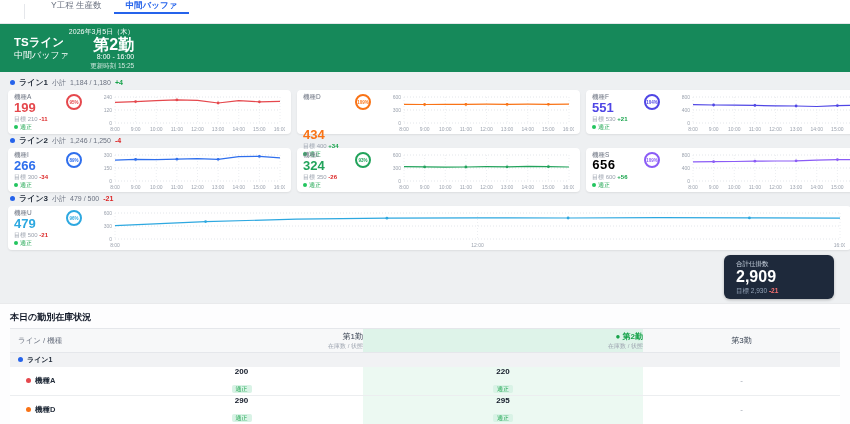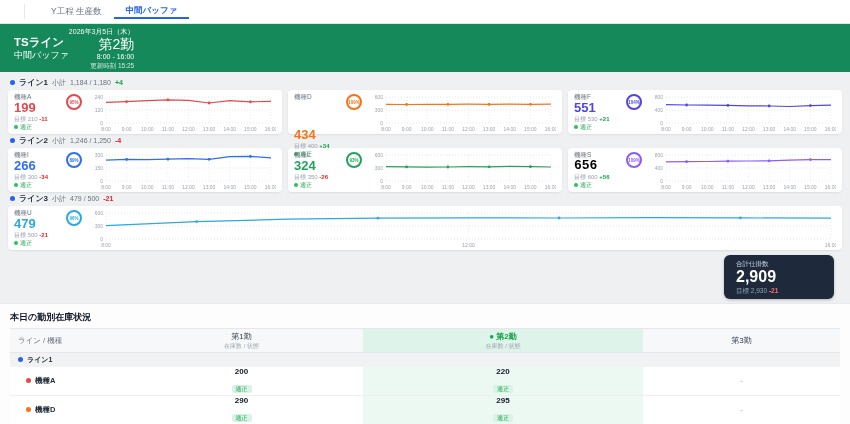--- a/index.html
+++ b/index.html
@@ -3,42 +3,42 @@
 <meta charset="utf-8">
 <style>
   *{margin:0;padding:0;box-sizing:border-box}
   html,body{width:850px;height:424px;overflow:hidden;background:#eef0f2;
     font-family:"Liberation Sans","DejaVu Sans",sans-serif;color:#111827}
   
   .topbar{height:24px;background:#fff;border-bottom:1px solid #e5e7eb;display:flex;align-items:stretch;padding:0 10px}
   .logo{display:flex;align-items:center;gap:1px;font-size:16px;font-weight:800;color:#15294d;letter-spacing:-.6px}
   .logo .globe{display:inline-flex;margin:0 1px}
   .topbar .divider{width:1px;background:#e5e7eb;margin:4px 14px}
-  .tabs{display:flex;align-items:center}
+  .tabs{display:flex;align-items:flex-start}
   .tab{display:flex;align-items:center;padding:0 12px;font-size:8.5px;color:#6b7280;cursor:pointer}
   .tab.active{color:#2563eb;font-weight:bold;border-bottom:2px solid #2563eb}
   
   .pagehead{height:48px;background:#16895a;color:#fff;display:flex;justify-content:flex-start;align-items:center;padding:4px 14px}
   .ph-title{font-size:11.5px;font-weight:bold;line-height:14px}
   .ph-sub{font-size:9px;line-height:12px}
   .ph-right{text-align:right}
   .ph-date{font-size:7px;opacity:.95}
-  .ph-shift{font-size:14px;font-weight:normal;line-height:15px}
+  .ph-shift{font-size:16px;font-weight:bold;line-height:15px}
   .ph-time{font-size:7px;line-height:9px}
   .ph-upd{font-size:6.5px;opacity:.8;line-height:9px}
   
   .content{padding:4px 8px 0 8px}
   .line-head{display:flex;align-items:baseline;gap:4px;height:11px;margin:1px 2px 2px 2px;font-size:8px}
   .line-dot{width:5px;height:5px;border-radius:50%;align-self:center}
   .line-name{font-weight:bold;color:#1f2937;font-size:8px}
   .line-sub{color:#6b7280;font-size:7px}
   .pos{color:#16a34a;font-weight:bold}
   .neg{color:#dc2626;font-weight:bold}
   .cards{display:flex;gap:6px;margin-bottom:1px}
-  .card{flex:1;background:#fff;border-radius:4px;box-shadow:0 1px 2px rgba(0,0,0,.08);height:44px;display:flex;padding:3px 6px 2px 6px;gap:3px}
+  .card{flex:1;background:#fff;border-radius:4px;box-shadow:0 1px 2px rgba(0,0,0,.08);height:44px;display:flex;padding:3px 6px 2px 6px;gap:12px}
   .card-info{width:72px;position:relative;flex:none}
   .m-name{font-size:6.5px;color:#6b7280;line-height:8px}
   .m-value{font-size:13px;font-weight:bold;line-height:14px}
   .m-target{font-size:6px;color:#9ca3af;line-height:7px;margin-top:1px}
   .m-status{font-size:6px;color:#16a34a;line-height:8px;display:flex;align-items:center;gap:2px}
   .s-dot{width:4px;height:4px;border-radius:50%;background:#22c55e}
   .gauge{position:absolute;top:1px;right:4px;width:16px;height:16px;border-radius:50%;border:2px solid #888;
     display:flex;align-items:center;justify-content:center;font-size:4.5px;font-weight:bold;background:#fff}
   .chart{flex:1;height:38px;margin-top:1px}
   
@@ -48,21 +48,21 @@
   .t-value{font-size:16px;font-weight:bold;line-height:18px}
   .t-target{font-size:6.5px;color:#94a3b8;line-height:9px}
   .total-card .neg{color:#f87171}
   
   .bottom{background:#fdfdfe;border-top:1px solid #e9eaec;padding:5px 10px 0 10px;min-height:140px}
   .b-title{font-size:9px;font-weight:bold;margin:2px 0 4px 0;color:#111827}
   table{width:100%;border-collapse:collapse}
   th,td{font-weight:normal}
   .thead-row{background:#f7f8f9;border-top:1px solid #e5e7eb;border-bottom:1px solid #e5e7eb;height:24px}
   .th-machine{text-align:left;padding-left:8px;font-size:7.5px;color:#6b7280;width:110px}
-  .th-shift{text-align:center;width:243px}
+  .th-shift{text-align:right;width:243px}
   .th-shift .lab{font-size:8px;color:#374151}
   .th-shift .sub{font-size:6px;color:#9ca3af}
   .th-shift.active{background:#def3e9}
   .th-shift.active .lab{color:#16a34a;font-weight:bold}
   .th-shift3{text-align:center;font-size:8px;color:#374151}
   .group-row{background:#f1f2f4;height:14px}
   .group-row td{font-size:7px;font-weight:bold;color:#1f2937;padding-left:8px}
   .g-dot{display:inline-block;width:5px;height:5px;border-radius:50%;margin-right:4px;vertical-align:middle}
   .data-row{height:25px;border-bottom:1px solid #eceef0;background:#fff}
   .cell-machine{padding-left:16px;font-size:7.5px;font-weight:bold;color:#1f2937}

